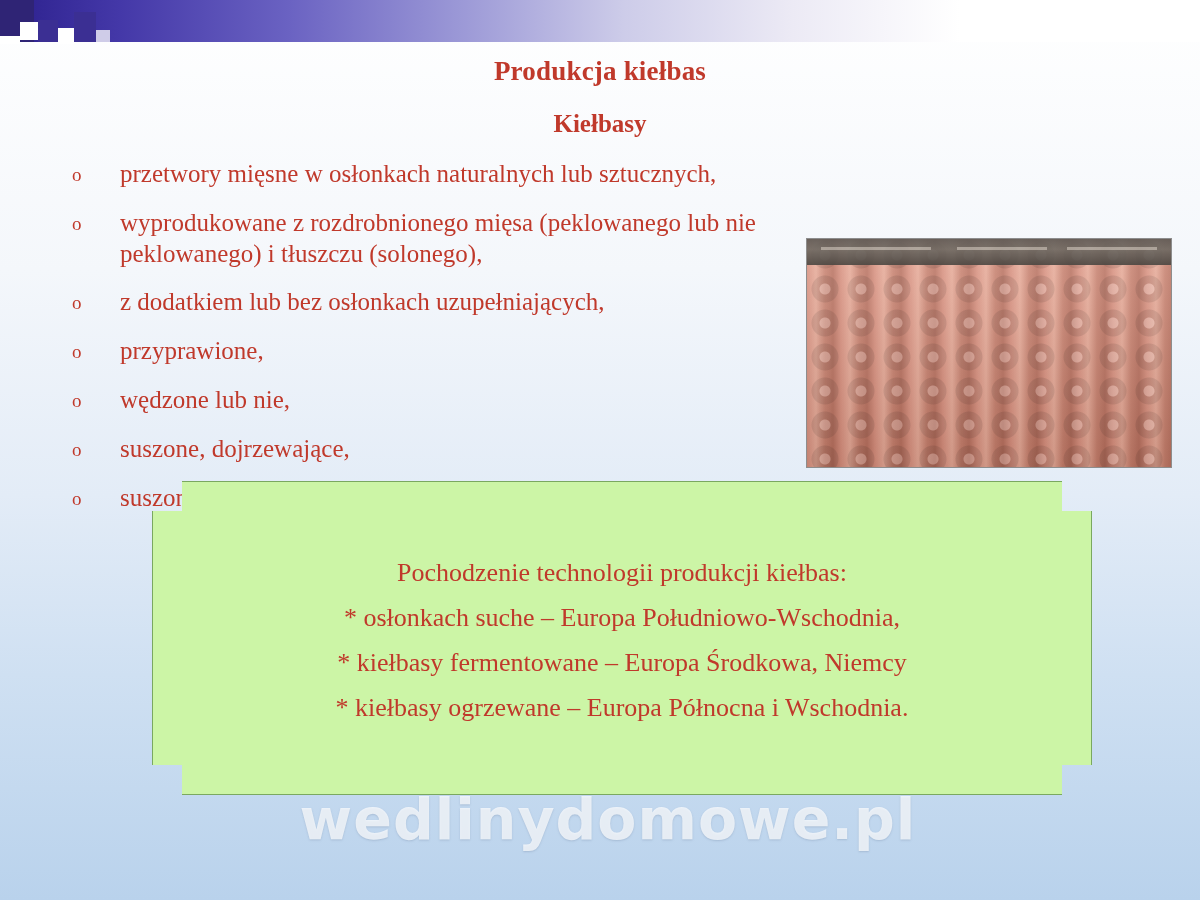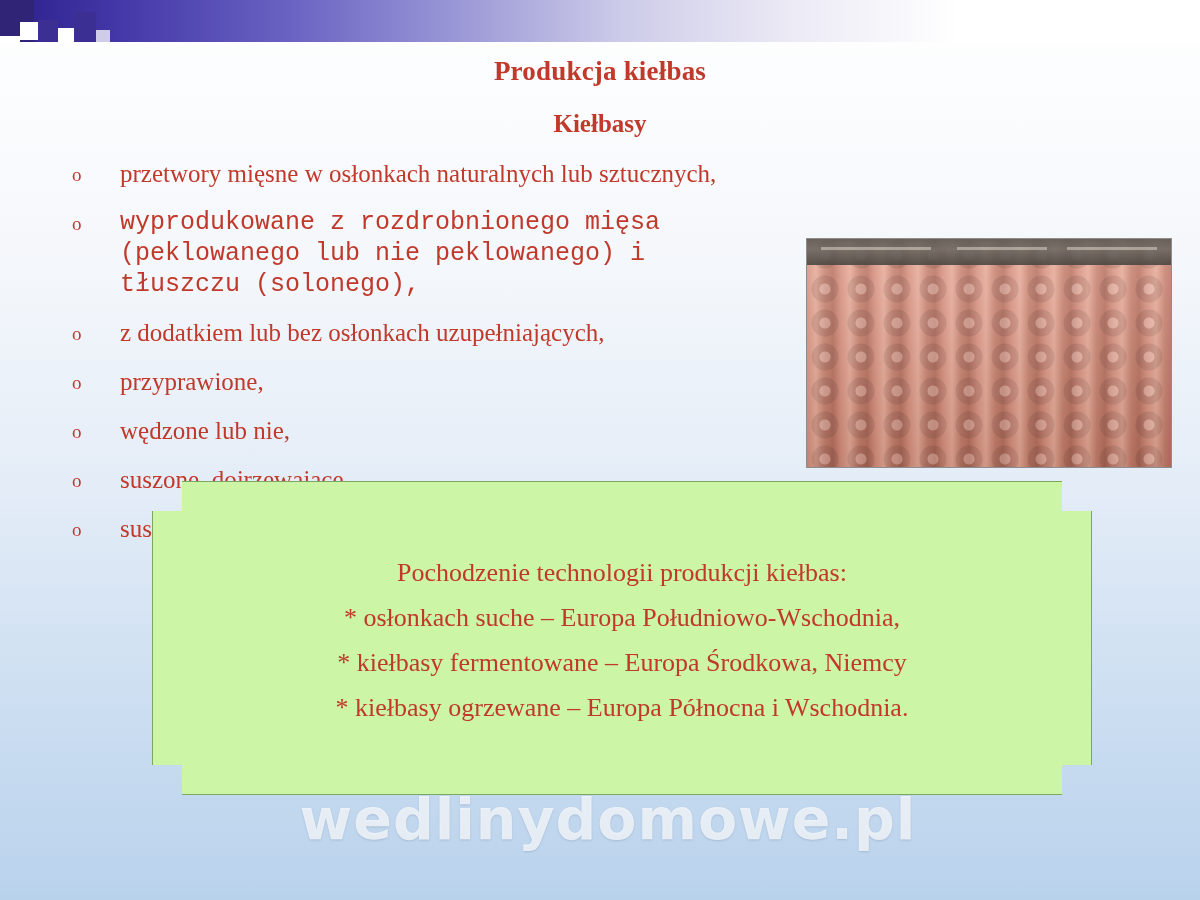--- a/index.html
+++ b/index.html
@@ -87,21 +87,21 @@
     color: #c0392b;
     line-height: 30px;
     padding-top: 2px;
   }
   .bullet-text {
     font-size: 25px;
     color: #c0392b;
     line-height: 31px;
     max-width: 700px;
   }
-  .bullet-row.wide .bullet-text { max-width: 660px; font-family: Liberation Mono, monospace; }
+  .bullet-row.wide .bullet-text { max-width: 660px; }
 
   
   .photo {
     position: absolute;
     left: 806px;
     top: 238px;
     width: 364px;
     height: 228px;
     border: 1px solid #8d8d8d;
     overflow: hidden;

